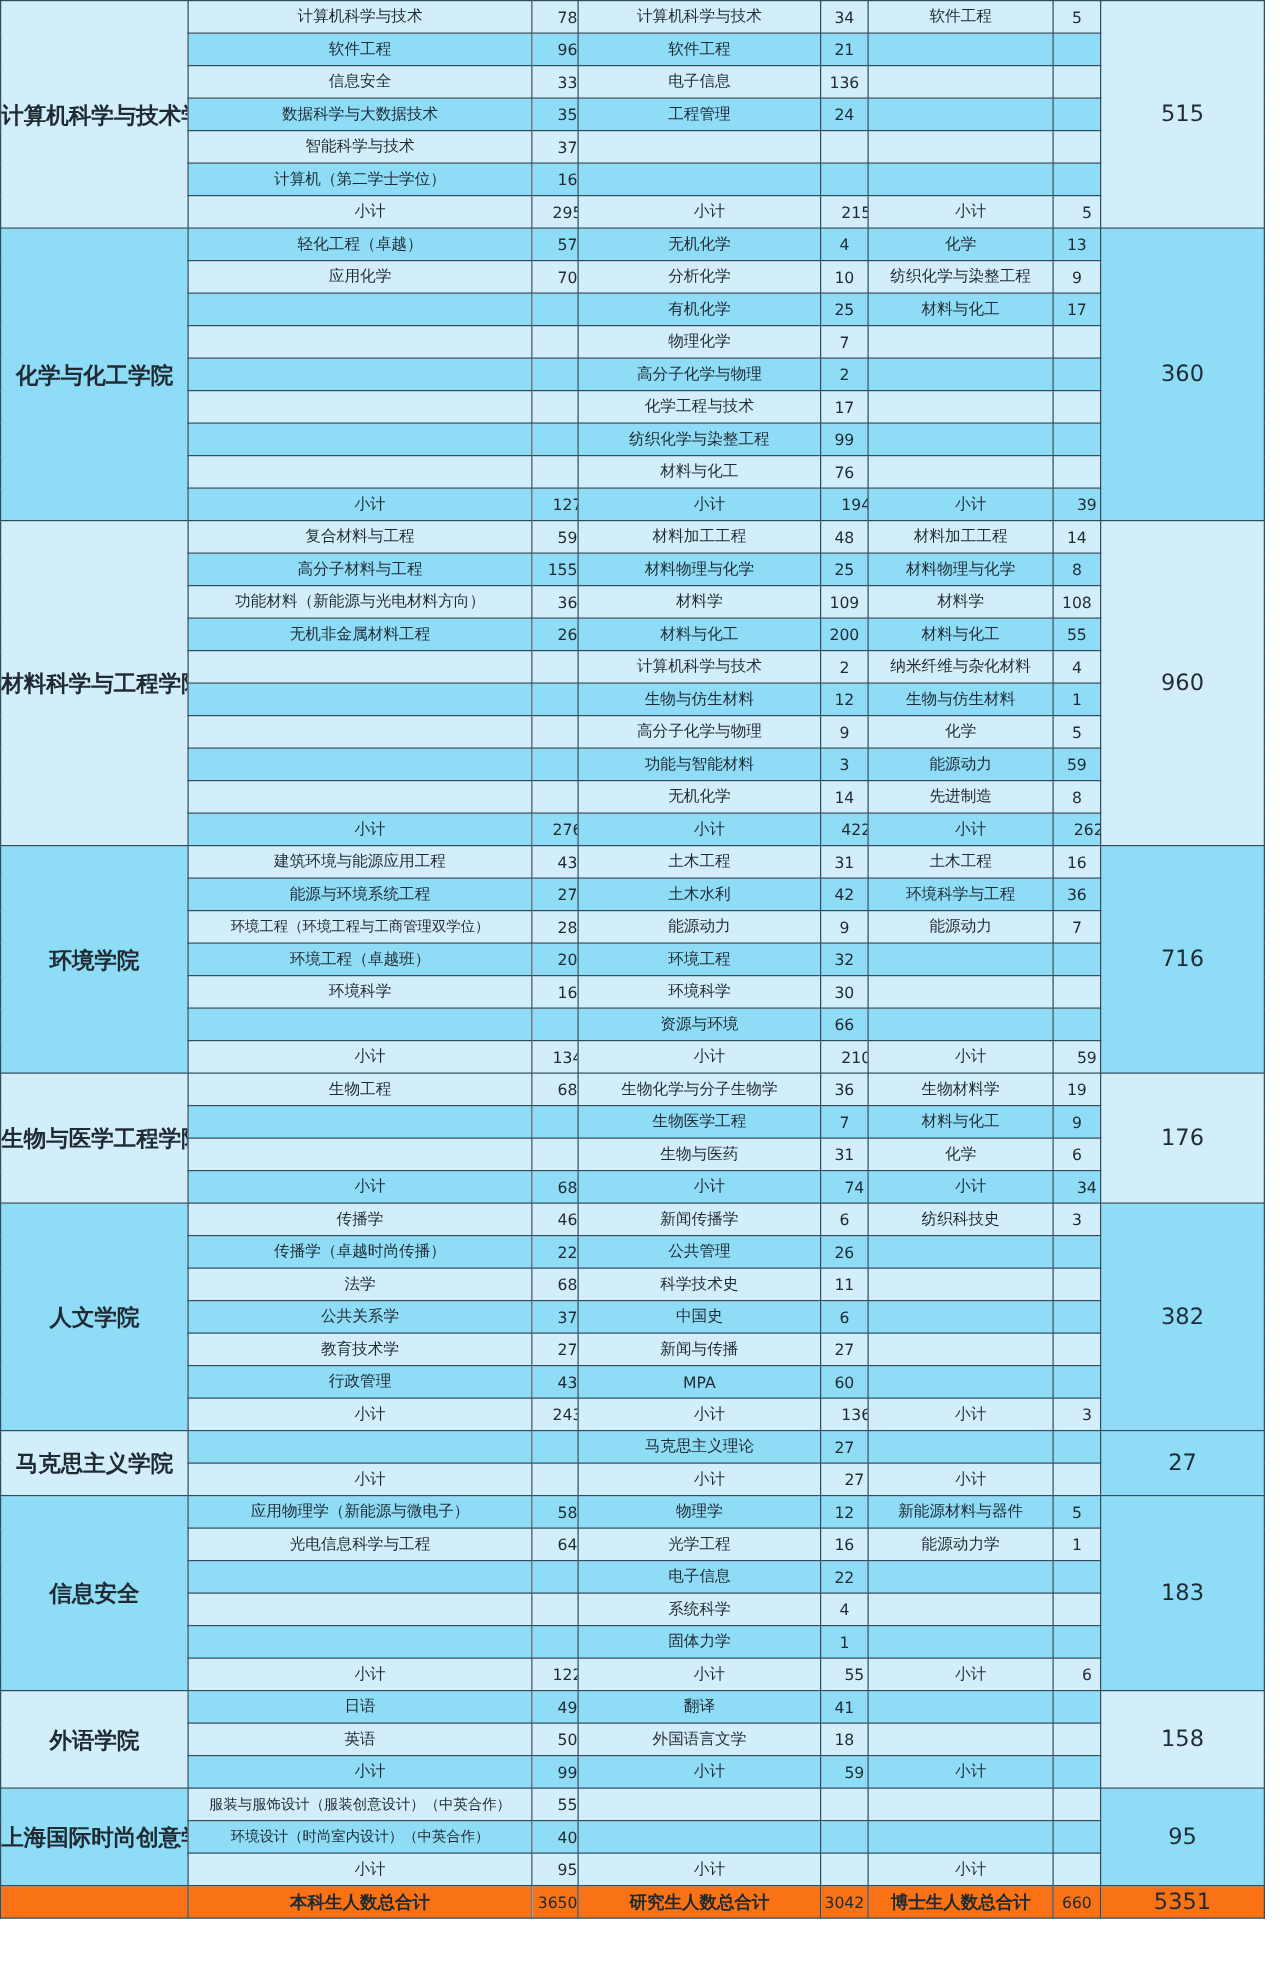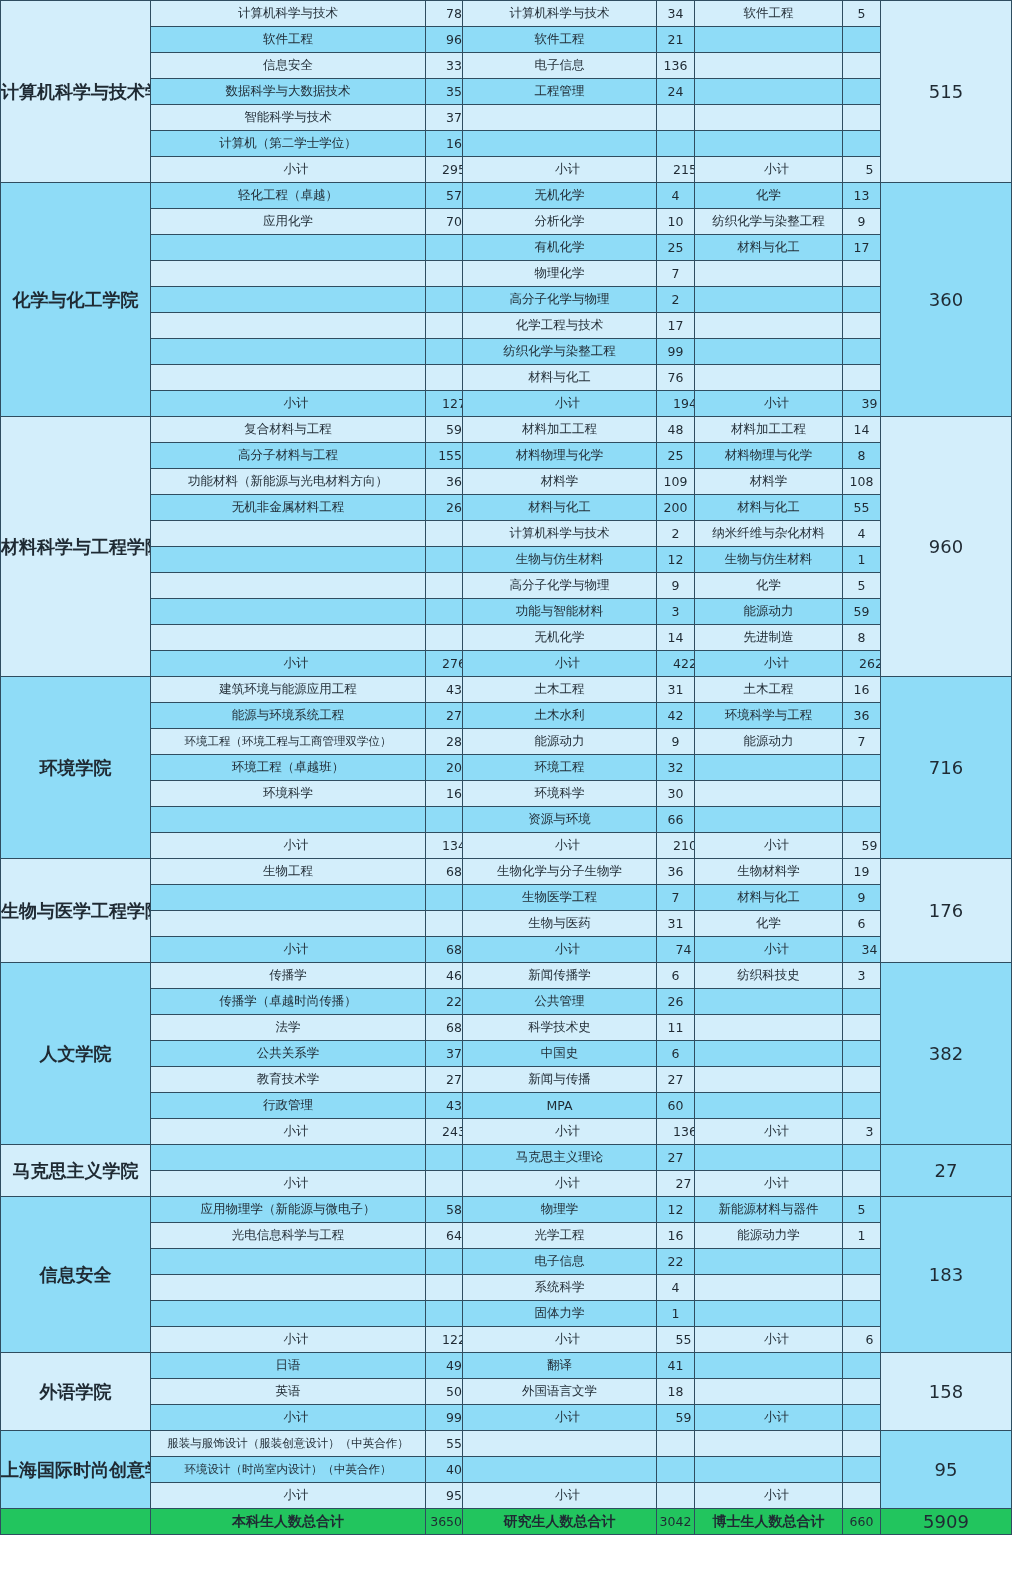--- a/index.html
+++ b/index.html
@@ -11,21 +11,21 @@
   td.c3 { width:36px;text-align:right; }
   td.c4 { width:193px; }
   td.c5 { width:37px; }
   td.c6 { width:147px; }
   td.c7 { width:37px; }
   td.c8 { width:130px; font-size:18px; }
   .L { background:#d3eefb; }
   .B { background:#8fdcf7; }
   tr.sub td.lbl, tr.sub td.num { font-weight:normal;padding-left:16px; }
   tr.grand td.lbl { font-weight:bold; font-size:14px; }
-  tr.grand td { background:#22c55e; }
+  tr.grand td { background:#f97316; }
   td.fs { font-size:11.5px;margin-left:44px; }
 </style>
 </head>
 <body>
 
 <table>
   <tbody id="tbody">
       <tr>
         <td class="c1 L" rowspan="7">计算机科学与技术学院</td>
         <td class="c2 lbl L">计算机科学与技术</td>
@@ -511,16 +511,16 @@
         <td class="c7 num L"></td>
       </tr>
       <tr class="grand">
         <td class="c1"></td>
         <td class="c2 lbl">本科生人数总合计</td>
         <td class="c3">3650</td>
         <td class="c4 lbl">研究生人数总合计</td>
         <td class="c5">3042</td>
         <td class="c6 lbl">博士生人数总合计</td>
         <td class="c7">660</td>
-        <td class="c8">5909</td>
+        <td class="c8">5351</td>
       </tr>
     </tbody>
 </table>
 
 </body></html>

